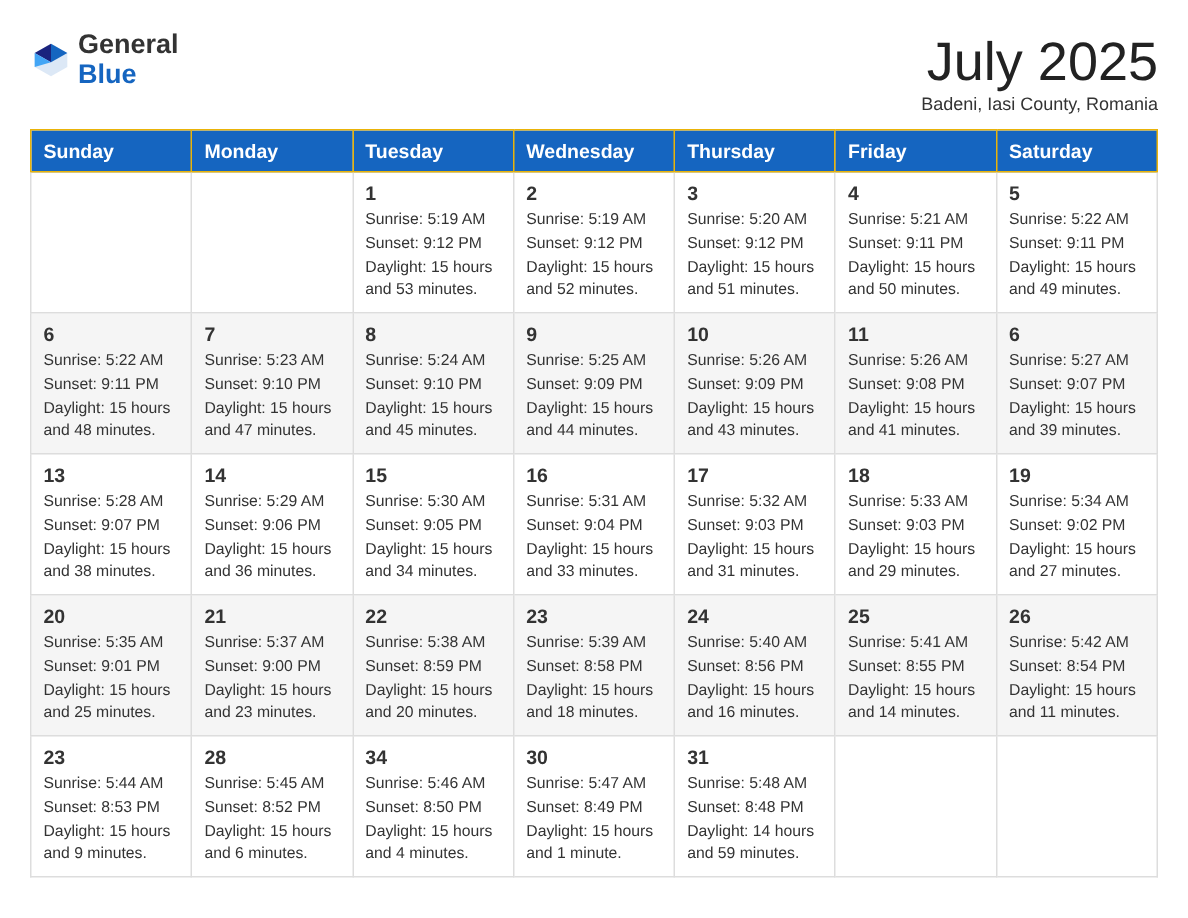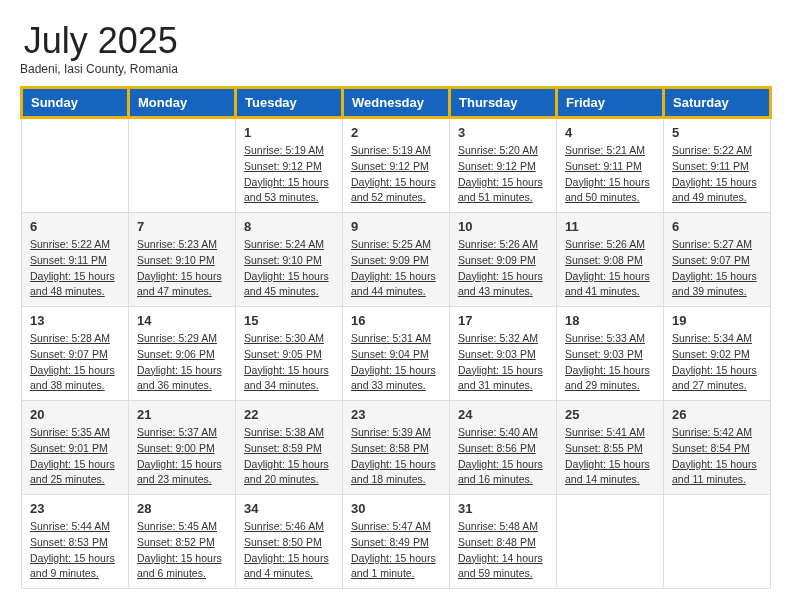--- a/index.html
+++ b/index.html
@@ -49,21 +49,21 @@
       border-collapse: collapse;
       border: 1px solid #ccc;
     }
     .calendar th {
       background-color: #1565c0;
       color: #fff;
       font-size: 13px;
       font-weight: bold;
       padding: 6px 8px;
       text-align: left;
-      border: 3px solid #eab308;
+      border: 1px solid #eab308;
     }
     .calendar td {
       vertical-align: top;
       padding: 6px 8px;
       border: 1px solid #ddd;
       font-size: 11px;
       color: #333;
       width: calc(100% / 7);
       min-height: 80px;
       background: #fff;
@@ -74,30 +74,41 @@
     .day-num {
       font-weight: bold;
       font-size: 13px;
       margin-bottom: 3px;
       display: block;
     }
     .day-info {
       font-size: 10.5px;
       line-height: 1.5;
       color: #333;
-      text-decoration: underline;
     }
     .empty-cell {
       background: #fff !important;
     }
   </style>
 </head>
 <body>
 
 <div class="header-area">
+  <div class="logo">
+    <svg class="logo-icon" viewBox="0 0 36 36" xmlns="http://www.w3.org/2000/svg">
+      <polygon points="18,4 32,12 32,24 18,32 4,24 4,12" fill="#1565c0" opacity="0.15"></polygon>
+      <polygon points="18,4 32,12 18,20" fill="#1565c0"></polygon>
+      <polygon points="18,4 4,12 18,20" fill="#1a237e"></polygon>
+      <polygon points="4,12 18,20 4,24" fill="#42a5f5"></polygon>
+    </svg>
+    <div class="logo-text">
+      <div><span class="logo-general">General</span></div>
+      <div><span class="logo-blue">Blue</span></div>
+    </div>
+  </div>
   <div class="title-area">
     <div class="month-year">July 2025</div>
     <div class="location">Badeni, Iasi County, Romania</div>
   </div>
 </div>
 
 <table class="calendar">
   <thead>
     <tr>
     <th>Sunday</th>

